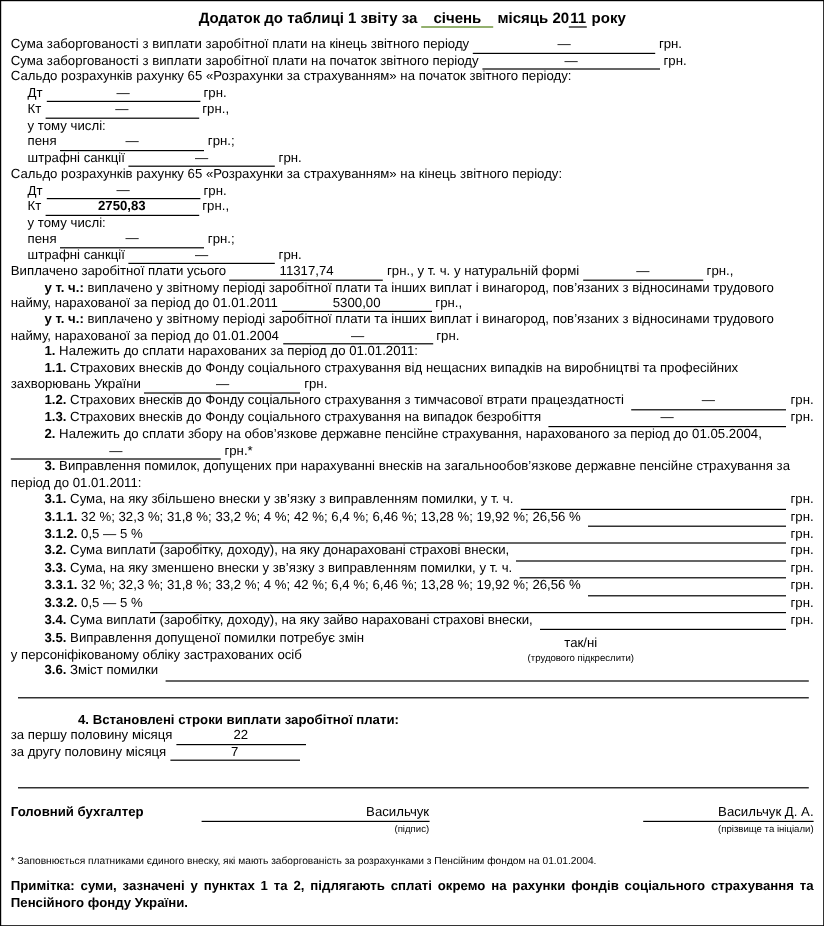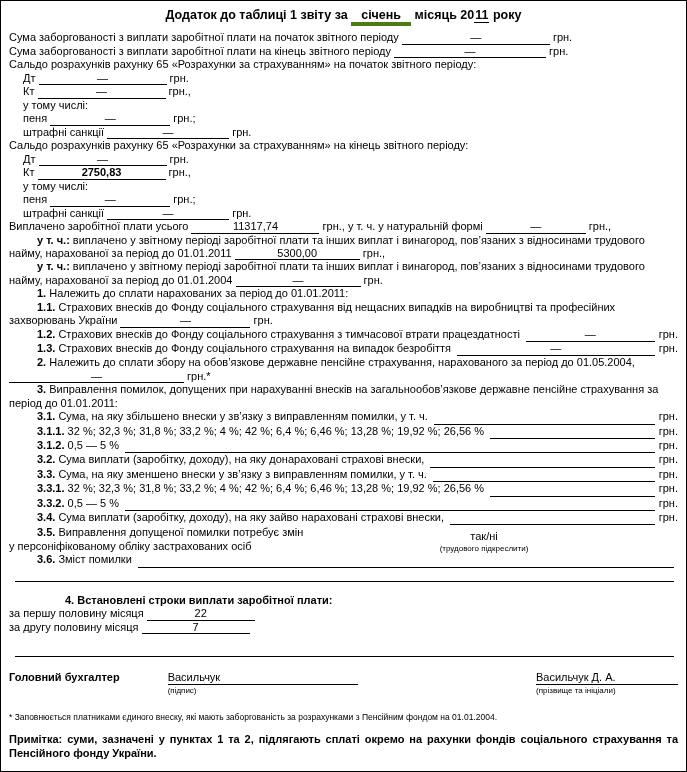--- a/index.html
+++ b/index.html
@@ -5,39 +5,39 @@
   html,body{margin:0;padding:0;background:#fff;}
   .page{
     width:687px;height:772px;box-sizing:border-box;
     border:1px solid #000;
     padding:5px 8px 6px 8px;
     font-family:"Liberation Sans", sans-serif;
     font-size:11px;line-height:13.4px;color:#000;
     overflow:hidden;
   }
   .title{text-align:center;font-weight:bold;font-size:12.5px;margin:3px 0 9px 0;}
-  .fill-ul{border-bottom:4px solid #4d7c0f;padding:0 10px;}
+  .fill-ul{border-bottom:1px solid #4d7c0f;padding:0 10px;}
   .fill-ul-narrow{border-bottom:1px solid #000;padding:0 1px;}
   .line{min-height:13.4px;}
   .bold{font-weight:bold;margin-left:28px;}
   .blank{
     display:inline-block;border-bottom:1px solid #000;
     text-align:center;vertical-align:bottom;line-height:12.5px;
   }
   .fill-row{display:flex;align-items:baseline;justify-content:flex-end;}
   .fill-left{white-space:normal;}
   .grow-blank{flex:1;border-bottom:1px solid #000;text-align:center;margin:0 4px 0 6px;min-width:30px;}
   .unit{white-space:nowrap;}
   .item35{display:flex;align-items:flex-start;margin-top:1px;}
   .item35-left{width:352px;}
   .item35-choice{width:150px;text-align:center;margin-left:48px;padding-top:4px;}
   .small{font-size:8px;line-height:9px;}
   .sig-row{display:flex;align-items:flex-start;margin-top:14px;}
   .sig-role{font-weight:bold;}
-  .sig-block{text-align:left;}
+  .sig-block{text-align:right;}
   .sig-sign{width:190px;margin-left:48px;}
   .sig-spacer{flex:1;}
   .sig-name{width:142px;}
   .sig-value{border-bottom:1px solid #000;min-height:13px;}
   .sig-caption{font-size:8px;line-height:10px;padding-top:1px;}
   .footnote{font-size:8.5px;line-height:10px;margin-top:16px;}
   .note{font-weight:bold;margin-top:11px;text-align:justify;}
 </style>
 </head>
 <body>
@@ -45,22 +45,22 @@
 <div class="page">
 
   <div class="title">
     <span>Додаток до таблиці 1 звіту за</span>
     <span class="fill-ul">січень</span>
     <span>місяць 20</span><span class="fill-ul-narrow">11</span>
     <span>року</span>
   </div>
 
   <div>
+      <div class="line"><span>Сума заборгованості з виплати заробітної плати на кінець звітного періоду </span><span class="blank" style="width: 152px;">—</span><span> грн.</span></div>
       <div class="line"><span>Сума заборгованості з виплати заробітної плати на початок звітного періоду </span><span class="blank" style="width: 148px;">—</span><span> грн.</span></div>
-      <div class="line"><span>Сума заборгованості з виплати заробітної плати на кінець звітного періоду </span><span class="blank" style="width: 152px;">—</span><span> грн.</span></div>
       <div class="line"><span>Сальдо розрахунків рахунку 65 «Розрахунки за страхуванням» на початок звітного періоду:</span></div>
       <div class="line" style="padding-left: 14px;"><span>Дт </span><span class="blank" style="width: 128px;">—</span><span> грн.</span></div>
       <div class="line" style="padding-left: 14px;"><span>Кт </span><span class="blank" style="width: 128px;">—</span><span> грн.,</span></div>
       <div class="line" style="padding-left: 14px;"><span>у тому числі:</span></div>
       <div class="line" style="padding-left: 14px;"><span>пеня </span><span class="blank" style="width: 120px;">—</span><span> грн.;</span></div>
       <div class="line" style="padding-left: 14px;"><span>штрафні санкції </span><span class="blank" style="width: 122px;">—</span><span> грн.</span></div>
       <div class="line"><span>Сальдо розрахунків рахунку 65 «Розрахунки за страхуванням» на кінець звітного періоду:</span></div>
       <div class="line" style="padding-left: 14px;"><span>Дт </span><span class="blank" style="width: 128px;">—</span><span> грн.</span></div>
       <div class="line" style="padding-left: 14px;"><span>Кт </span><span class="blank" style="width: 128px; font-weight: bold;">2750,83</span><span> грн.,</span></div>
       <div class="line" style="padding-left: 14px;"><span>у тому числі:</span></div>

